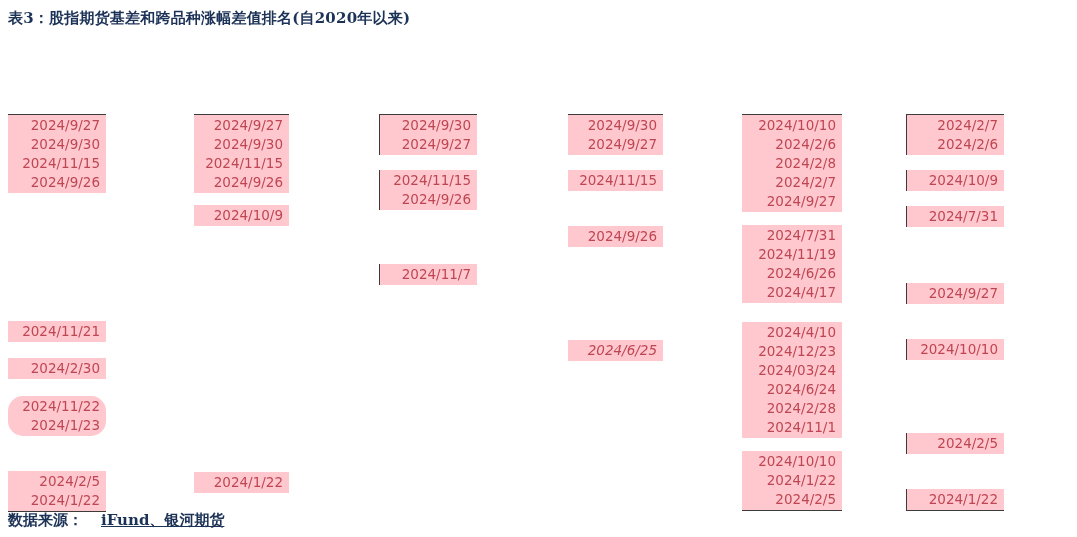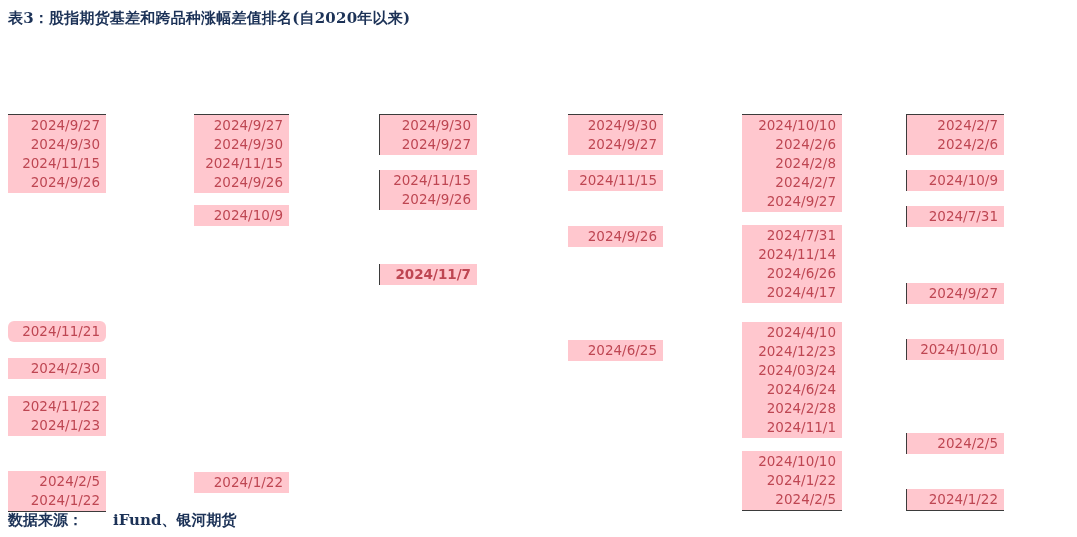--- a/index.html
+++ b/index.html
@@ -42,41 +42,41 @@
     padding-right:6px;
     white-space:nowrap;
   }
   .footer{
     position:absolute;left:8px;top:510px;
     font-family:"DejaVu Serif","Liberation Serif",serif;
     font-weight:bold;font-size:15px;line-height:20px;
     color:var(--heading);
     white-space:nowrap;
   }
-  .footer .src{margin-left:30px;}
+  .footer .src{margin-left:18px;text-decoration:underline;}
 </style>
 </head>
 <body>
 
 <div class="canvas">
   <div class="title">表3：股指期货基差和跨品种涨幅差值排名(自2020年以来)</div>
   <div class="grid">
       <div class="block b-top" style="left: 8px; top: 81px; width: 98px;">
         <div class="row">2024/9/27</div>
         <div class="row">2024/9/30</div>
         <div class="row">2024/11/15</div>
         <div class="row">2024/9/26</div>
       </div>
-      <div class="block" style="left: 8px; top: 288px; width: 98px; border-radius: 6px;">
+      <div class="block" style="left: 8px; top: 288px; width: 98px;">
         <div class="row">2024/11/21</div>
       </div>
       <div class="block" style="left: 8px; top: 325px; width: 98px;">
         <div class="row">2024/2/30</div>
       </div>
-      <div class="block" style="left: 8px; top: 363px; width: 98px;">
+      <div class="block" style="left: 8px; top: 363px; width: 98px; border-radius: 15px;">
         <div class="row">2024/11/22</div>
         <div class="row">2024/1/23</div>
       </div>
       <div class="block b-bottom" style="left: 8px; top: 438px; width: 98px;">
         <div class="row">2024/2/5</div>
         <div class="row">2024/1/22</div>
       </div>
       <div class="block b-top" style="left: 194px; top: 81px; width: 95px;">
         <div class="row">2024/9/27</div>
         <div class="row">2024/9/30</div>
@@ -90,46 +90,46 @@
         <div class="row">2024/1/22</div>
       </div>
       <div class="block b-top b-left" style="left: 379px; top: 81px; width: 98px;">
         <div class="row">2024/9/30</div>
         <div class="row">2024/9/27</div>
       </div>
       <div class="block b-left" style="left: 379px; top: 137px; width: 98px;">
         <div class="row">2024/11/15</div>
         <div class="row">2024/9/26</div>
       </div>
-      <div class="block b-left" style="left: 379px; top: 231px; width: 98px; font-weight: bold;">
+      <div class="block b-left" style="left: 379px; top: 231px; width: 98px;">
         <div class="row">2024/11/7</div>
       </div>
       <div class="block b-top" style="left: 568px; top: 81px; width: 95px;">
         <div class="row">2024/9/30</div>
         <div class="row">2024/9/27</div>
       </div>
       <div class="block" style="left: 568px; top: 137px; width: 95px;">
         <div class="row">2024/11/15</div>
       </div>
       <div class="block" style="left: 568px; top: 193px; width: 95px;">
         <div class="row">2024/9/26</div>
       </div>
-      <div class="block" style="left: 568px; top: 307px; width: 95px;">
+      <div class="block" style="left: 568px; top: 307px; width: 95px; font-style: italic;">
         <div class="row">2024/6/25</div>
       </div>
       <div class="block b-top" style="left: 742px; top: 81px; width: 100px;">
         <div class="row">2024/10/10</div>
         <div class="row">2024/2/6</div>
         <div class="row">2024/2/8</div>
         <div class="row">2024/2/7</div>
         <div class="row">2024/9/27</div>
       </div>
       <div class="block" style="left: 742px; top: 192px; width: 100px;">
         <div class="row">2024/7/31</div>
-        <div class="row">2024/11/14</div>
+        <div class="row">2024/11/19</div>
         <div class="row">2024/6/26</div>
         <div class="row">2024/4/17</div>
       </div>
       <div class="block" style="left: 742px; top: 289px; width: 100px;">
         <div class="row">2024/4/10</div>
         <div class="row">2024/12/23</div>
         <div class="row">2024/03/24</div>
         <div class="row">2024/6/24</div>
         <div class="row">2024/2/28</div>
         <div class="row">2024/11/1</div>

